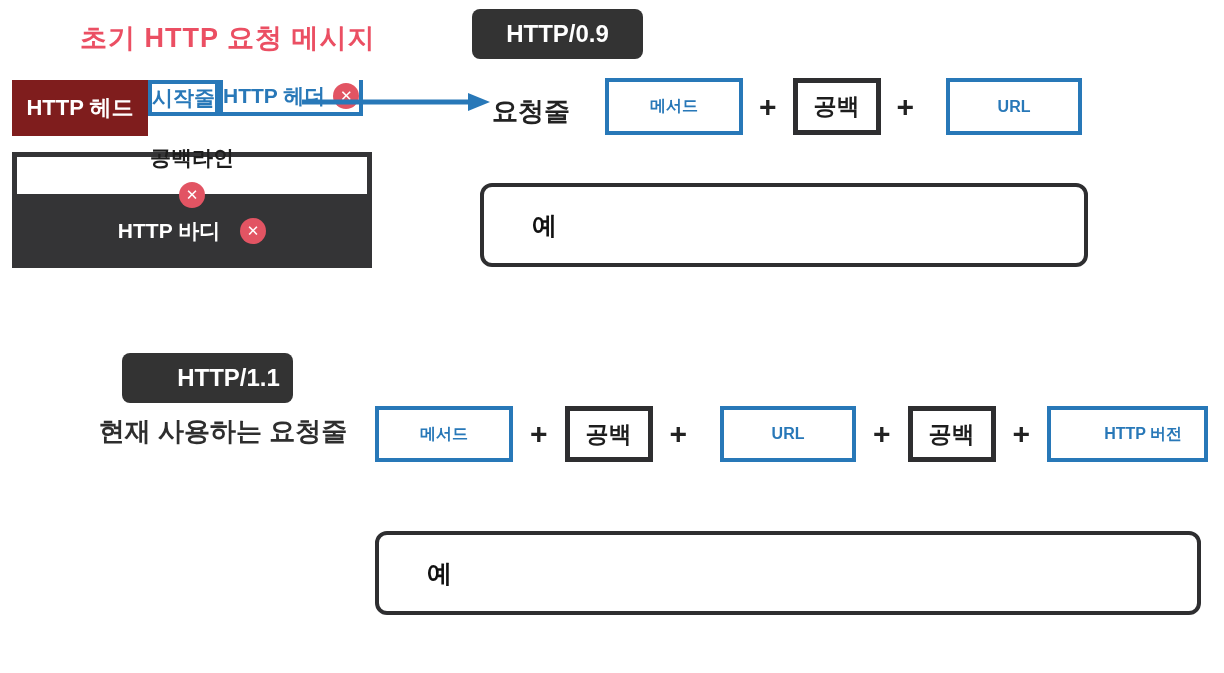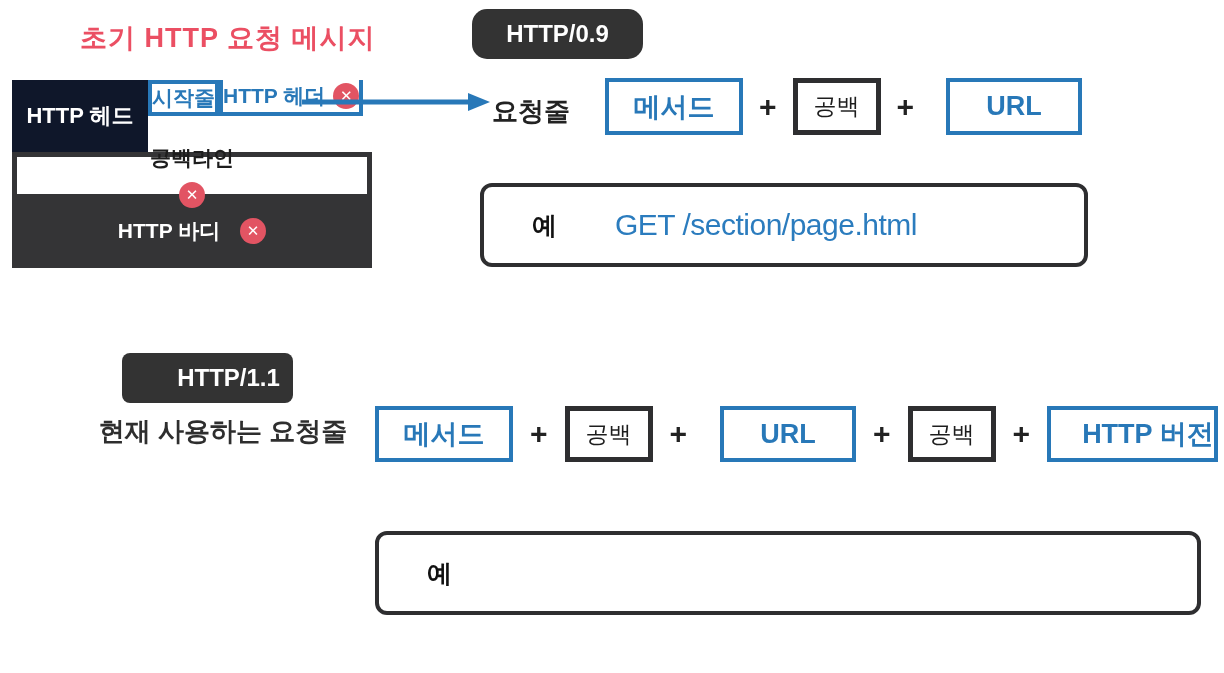--- a/index.html
+++ b/index.html
@@ -20,21 +20,21 @@
     font-size: 27px; font-weight: 700; color: #eb4f63;
     text-align: center; letter-spacing: 1px; white-space: nowrap;
   }
 
   
   .msg-top {
     left: 12px; top: 80px; width: 360px; height: 72px;
     display: flex;
   }
   .msg-head-cell {
-    width: 136px; height: 72px; background: #0f172a;
+    width: 136px; height: 56px; background: #7f1d1d;
     display: flex; align-items: center; justify-content: center;
     color: #ffffff; font-size: 22px; font-weight: 700; white-space: nowrap;
   }
   .msg-rows { flex: 1; display: flex; flex-direction: row; }
   .msg-row {
     height: 36px; background: #ffffff;
     border: 4px solid #2878b8;
     display: flex; align-items: center; justify-content: center; gap: 8px;
     color: #2878b8; font-size: 21px; font-weight: 700; white-space: nowrap;
   }
@@ -63,21 +63,21 @@
 
   
   .arrow-svg { left: 298px; top: 88px; }
 
   
   .ver-badge {
     background: #333333; border-radius: 8px;
     display: flex; align-items: center; justify-content: center;
     color: #ffffff; font-size: 24px; font-weight: 700; white-space: nowrap;
   }
-  .badge-09 { left: 472px; top: 9px; width: 171px; height: 50px; border-radius: 15px; }
+  .badge-09 { left: 472px; top: 9px; width: 171px; height: 50px; }
   .badge-11 { left: 122px; top: 353px; width: 171px; height: 50px; padding-left: 42px; }
 
   
   .req-line-label {
     left: 492px; top: 94px;
     font-size: 26px; font-weight: 700; color: #222222; white-space: nowrap;
   }
   .current-label {
     left: 78px; top: 414px; width: 290px; text-align: center;
     font-size: 26px; font-weight: 700; color: #2e2e2e; white-space: nowrap;
@@ -87,25 +87,25 @@
   .token-row { display: flex; align-items: center; }
   .row-09 { left: 605px; top: 78px; height: 57px; gap: 16px; }
   .row-11 { left: 375px; top: 406px; height: 56px; gap: 17px; }
   .tok {
     height: 100%;
     display: flex; align-items: center; justify-content: center;
     background: #ffffff; white-space: nowrap;
   }
   .tok.blue {
     border: 4px solid #2878b8; color: #2878b8;
-    font-size: 27px; font-weight: 700; text-align: center;
+    font-size: 16px; font-weight: 700; text-align: center;
   }
   .tok.dark {
     border: 5px solid #2e2e30; color: #1d1d1d;
-    font-size: 23px; font-weight: 400;
+    font-size: 23px; font-weight: 700;
   }
   .w-method { min-width: 138px; }
   .w-space  { min-width: 88px;  }
   .w-url    { min-width: 136px; margin-left: 16px; }
   .w-ver    { min-width: 161px; padding-left: 31px; }
   .plus {
     font-size: 30px; font-weight: 700; color: #222222; line-height: 1;
   }
 
   
@@ -162,21 +162,20 @@
   <div class="abs token-row row-09">
     <div class="tok blue w-method">메서드</div>
     <div class="plus">+</div>
     <div class="tok dark w-space">공백</div>
     <div class="plus">+</div>
     <div class="tok blue w-url">URL</div>
   </div>
 
   <div class="abs example-box ex-09">
     <span class="ex-label">예</span>
-    <span class="ex-value">GET /section/page.html</span>
   </div>
 
   <div class="abs ver-badge badge-11">HTTP/1.1</div>
 
   <div class="abs current-label">현재 사용하는 요청줄</div>
 
   <div class="abs token-row row-11">
     <div class="tok blue w-method">메서드</div>
     <div class="plus">+</div>
     <div class="tok dark w-space">공백</div>

